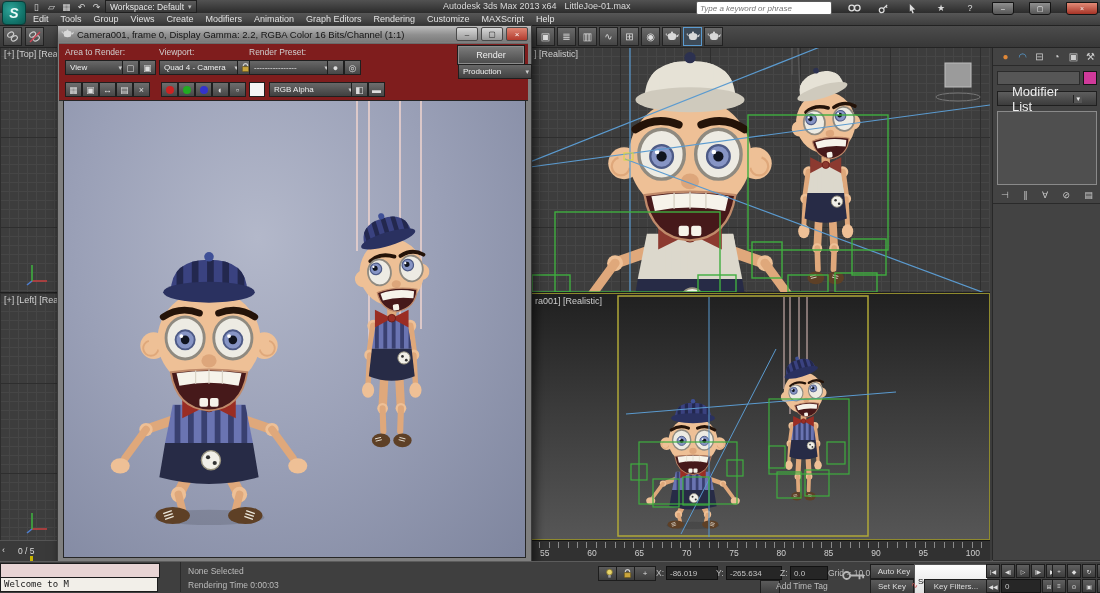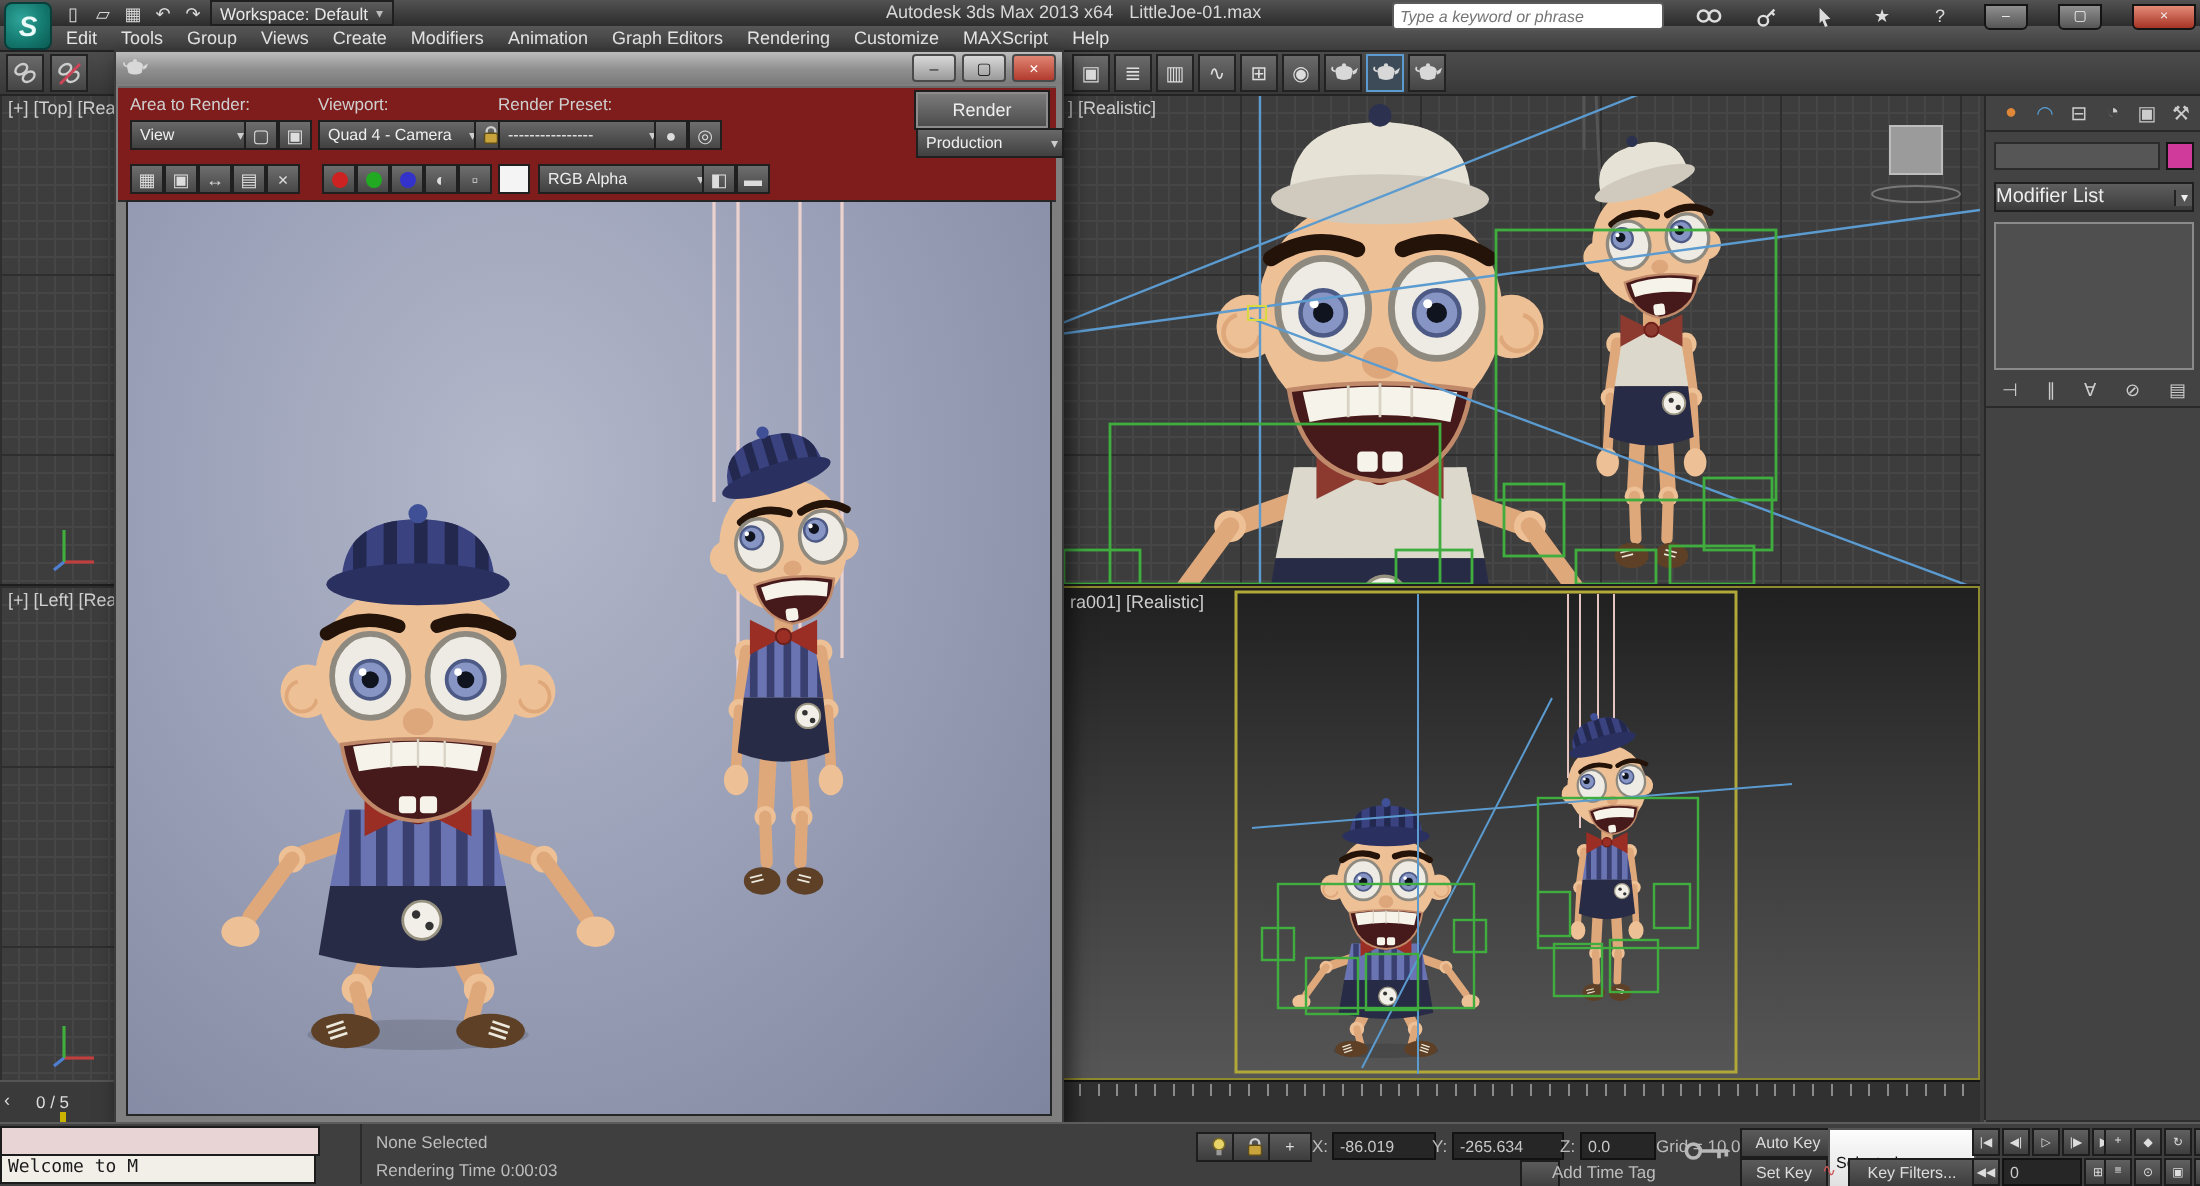--- a/index.html
+++ b/index.html
@@ -71,21 +71,21 @@
         background:radial-gradient(ellipse at 42% 30%,#b3b8ca 0%,#9aa0b7 48%,#7e859e 100%)}
   .swatch-w{position:absolute;width:14px;height:13px;background:#f4f4f4;border:1px solid #1f1f1f}
   
   .cpanel{left:992px;top:47px;width:108px;height:513px;background:#434343;border-left:1px solid #282828;z-index:4}
   .cp-tabs{display:flex;gap:4px;padding:3px 4px 2px 6px;border-bottom:1px solid #2a2a2a;align-items:center}
   .cp-tab{width:13px;height:13px;display:flex;align-items:center;justify-content:center;font-size:10px;color:#ccc}
   .cp-name-row{display:flex;gap:3px;margin:5px 4px 0 4px;align-items:center}
   .cp-input{flex:1;height:12px;background:#565656;border:1px solid #2b2b2b;color:#eee;font-size:8px;padding:0 2px}
   .cp-swatch{width:12px;height:12px;border:1px solid #141414}
   .cp-dd{position:relative;margin:6px 4px 0 4px;height:13px;background:linear-gradient(#5e5e5e,#3c3c3c);
-         border:1px solid #1f1f1f;display:flex;align-items:center;padding:0 0;font-size:10px;color:#eee}
+         border:1px solid #1f1f1f;display:flex;align-items:center;padding:0 14px;font-size:13px;color:#eee}
   .cp-dd::after{content:"▾";margin-left:auto;background:#555;border-left:1px solid #222;padding:0 2px;font-size:7px}
   .cp-stack{margin:5px 4px 0 4px;height:72px;background:#4f4f4f;border:1px solid #8a8a8a}
   .cp-stackbtns{display:flex;justify-content:space-between;padding:3px 8px;color:#ccc;font-size:9px;
                 border-bottom:1px solid #2a2a2a;margin-top:2px}
   
   .ruler{left:530px;top:540px;width:460px;height:21px;background:#313131;border-top:1px solid #141414;z-index:3}
   .ruler .ticks{height:6px;margin-top:1px;background:repeating-linear-gradient(90deg,#8a8a8a 0 1px,transparent 1px 9.4px)}
   .ruler-nums{display:flex;justify-content:space-between;padding:0 10px;color:#cfcfcf;font-size:8.5px}
   .ts-frag{left:0;top:540px;width:57px;height:21px;background:#3a3a3a;border-top:1px solid #555;z-index:3;color:#ddd}
   .tbar-right{left:992px;top:540px;width:108px;height:20px;background:#2e2e2e;border:1px solid #555;z-index:3}
@@ -500,20 +500,32 @@
   </div>
 </div>
 
 <div class="abs ts-frag">
   <span class="abs" style="left:2px;top:4px">‹</span>
   <span class="abs" style="left:18px;top:5px;font-size:8.5px">0 / 5</span>
   <span class="abs" style="left:30px;top:15px;width:3px;height:6px;background:#c8b400"></span>
 </div>
 <div class="abs ruler">
   <div class="ticks"></div>
+  <div class="ruler-nums">
+    <span>55</span>
+    <span>60</span>
+    <span>65</span>
+    <span>70</span>
+    <span>75</span>
+    <span>80</span>
+    <span>85</span>
+    <span>90</span>
+    <span>95</span>
+    <span>100</span>
+  </div>
 </div>
 <div class="abs tbar-right"></div>
 
 <div class="abs statusbar"></div>
 <div class="abs listener-pink"></div>
 <div class="abs listener-white">Welcome to M</div>
 <div class="abs divider" style="left:180px;top:562px;height:30px"></div>
 <span class="abs slbl" style="left:188px;top:566px">None Selected</span>
 <span class="abs slbl" style="left:188px;top:580px">Rendering Time 0:00:03</span>
 <span class="abs sbtn" style="left:598px;top:566px;width:14px">
@@ -569,20 +581,21 @@
   <span class="pbtn">⊙</span>
   <span class="pbtn">▣</span>
   <span class="pbtn">⊡</span>
 </div>
 
 <div class="abs rfw">
   <div class="rfw-title">
     <svg width="13" height="10">
         <use href="#ico-teapot"></use>
       </svg>
+    <span>Camera001, frame 0, Display Gamma: 2.2, RGBA Color 16 Bits/Channel (1:1)</span>
     <span class="spacer"></span>
     <span class="rfw-btn">–</span>
     <span class="rfw-btn">▢</span>
     <span class="rfw-btn close">×</span>
   </div>
   <div class="rfw-tools">
     <span class="rfw-lbl" style="left:6px;top:3px">Area to Render:</span>
     <span class="rfw-lbl" style="left:100px;top:3px">Viewport:</span>
     <span class="rfw-lbl" style="left:190px;top:3px">Render Preset:</span>
     <span class="render-btn" style="left:399px;top:2px">Render</span>

